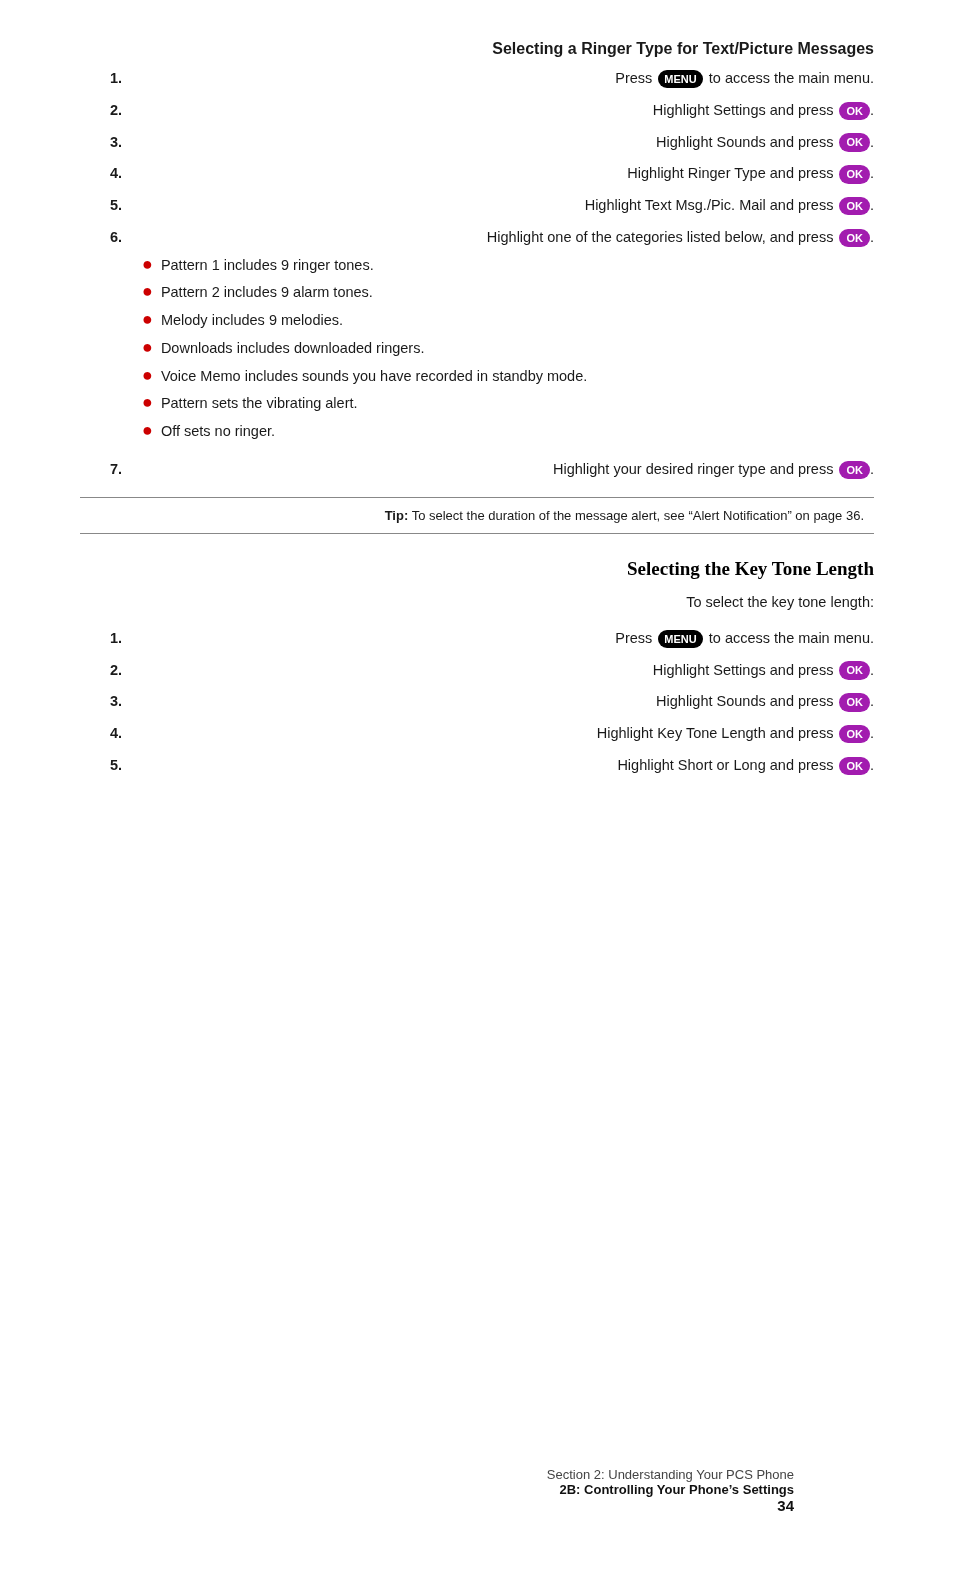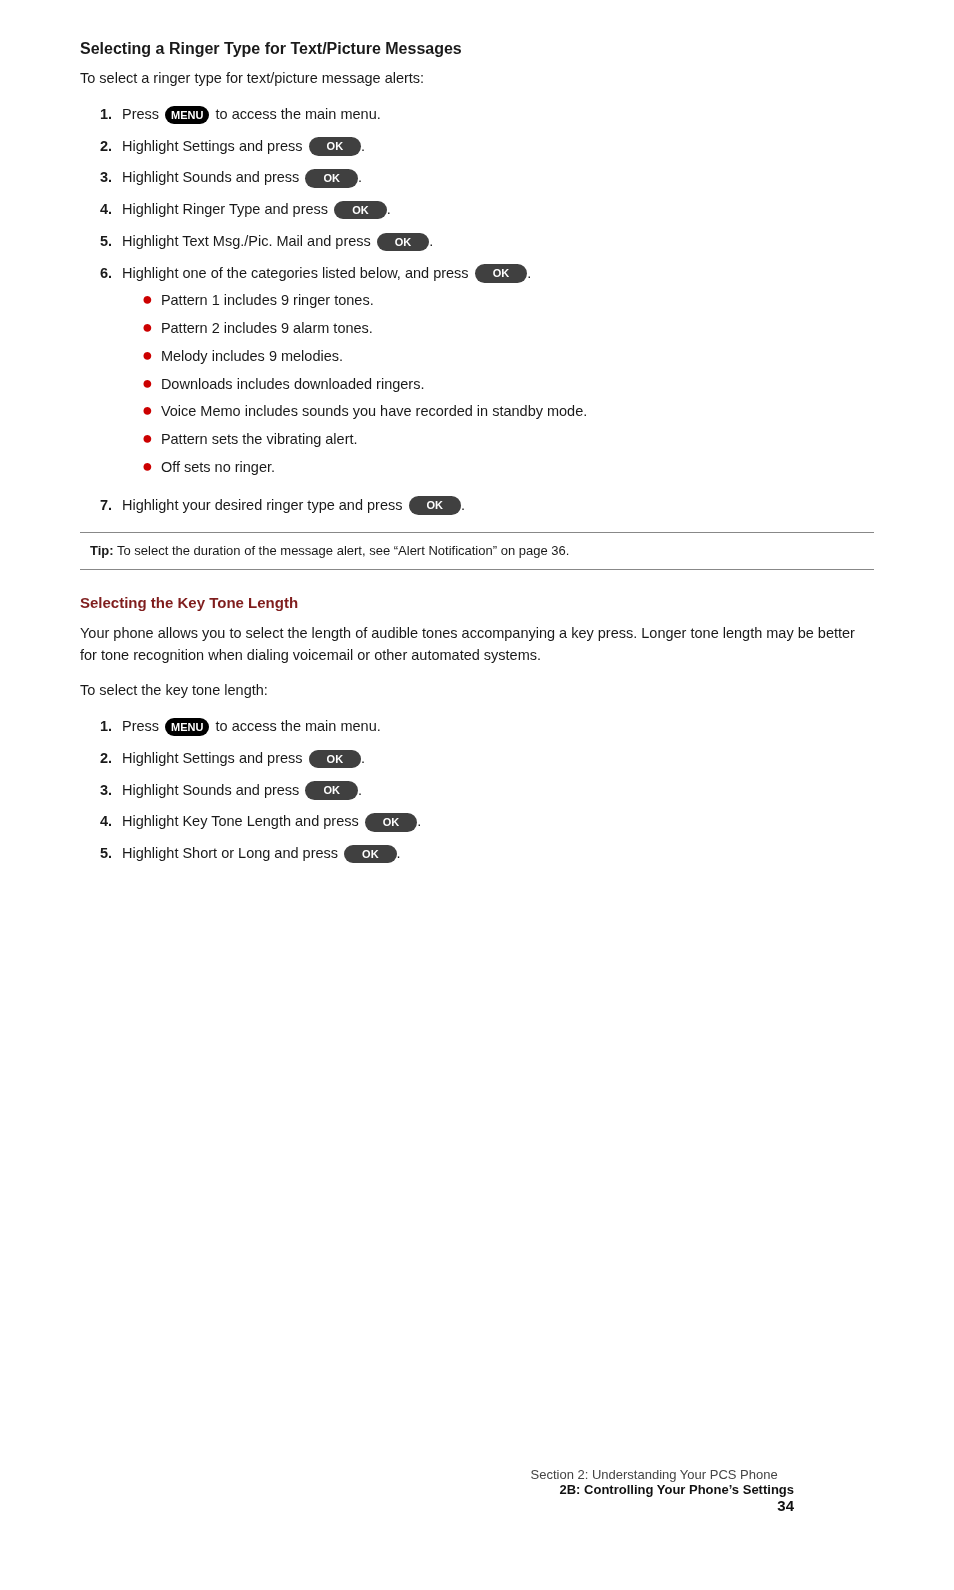--- a/index.html
+++ b/index.html
@@ -15,24 +15,24 @@
     }
 
     .section-title {
       font-size: 16px;
       font-weight: bold;
       font-family: Arial, Helvetica, sans-serif;
       margin-bottom: 10px;
     }
 
     .section-title-red {
-      font-size: 15px;
-      font-weight: bold;
-      font-family: Liberation Sans, sans-serif;
-      color: #7f1d1d;
+      font-size: 19px;
+      font-weight: bold;
+      font-family: Liberation Serif, serif;
+      color: #000000;
       margin-bottom: 12px;
     }
 
     .intro-text {
       font-family: Arial, Helvetica, sans-serif;
       font-size: 14.5px;
       margin-bottom: 14px;
       line-height: 1.5;
     }
 
@@ -60,26 +60,26 @@
     .step-content {
       flex: 1;
     }
 
     .bold-text {
       font-weight: normal;
     }
 
     .ok-badge {
       display: inline-block;
-      background: #404040;
+      background: #a21caf;
       color: #ffffff;
       font-family: Arial, Helvetica, sans-serif;
       font-size: 11px;
       font-weight: bold;
-      padding: 1px 18px;
+      padding: 1px 7px;
       border-radius: 10px;
       vertical-align: middle;
       margin-left: 2px;
     }
 
     .menu-badge {
       display: inline-block;
       background: #000000;
       color: #ffffff;
       font-family: Arial, Helvetica, sans-serif;
@@ -159,30 +159,30 @@
 
     .footer-right {
       font-size: 15px;
       font-weight: bold;
       color: #111;
     }
 
     .body-wrap {
       position: relative;
       min-height: 1510px;
+      text-align: right;
     }
   </style>
 </head>
 <body>
 
 <div class="body-wrap">
 
   <div class="section-divider">
     <div class="section-title">Selecting a Ringer Type for Text/Picture Messages</div>
-    <p class="intro-text">To select a ringer type for text/picture message alerts:</p>
 
     <ol class="steps-list">
 
       <li>
         <span class="step-num">1.</span>
         <span class="step-content">
           <span>Press </span><span class="menu-badge">MENU</span><span> to access the main menu.</span>
         </span>
       </li>
 
@@ -260,21 +260,20 @@
       </li>
     </ol>
 
     <div class="tip-box">
       <span class="tip-bold">Tip:</span><span> To select the duration of the message alert, see “Alert Notification” on page 36.</span>
     </div>
   </div>
 
   <div>
     <div class="section-title-red">Selecting the Key Tone Length</div>
-    <p class="intro-text">Your phone allows you to select the length of audible tones accompanying a key press. Longer tone length may be better for tone recognition when dialing voicemail or other automated systems.</p>
     <p class="intro-text">To select the key tone length:</p>
 
     <ol class="steps-list">
 
       <li>
         <span class="step-num">1.</span>
         <span class="step-content">
           <span>Press </span><span class="menu-badge">MENU</span><span> to access the main menu.</span>
         </span>
       </li>

